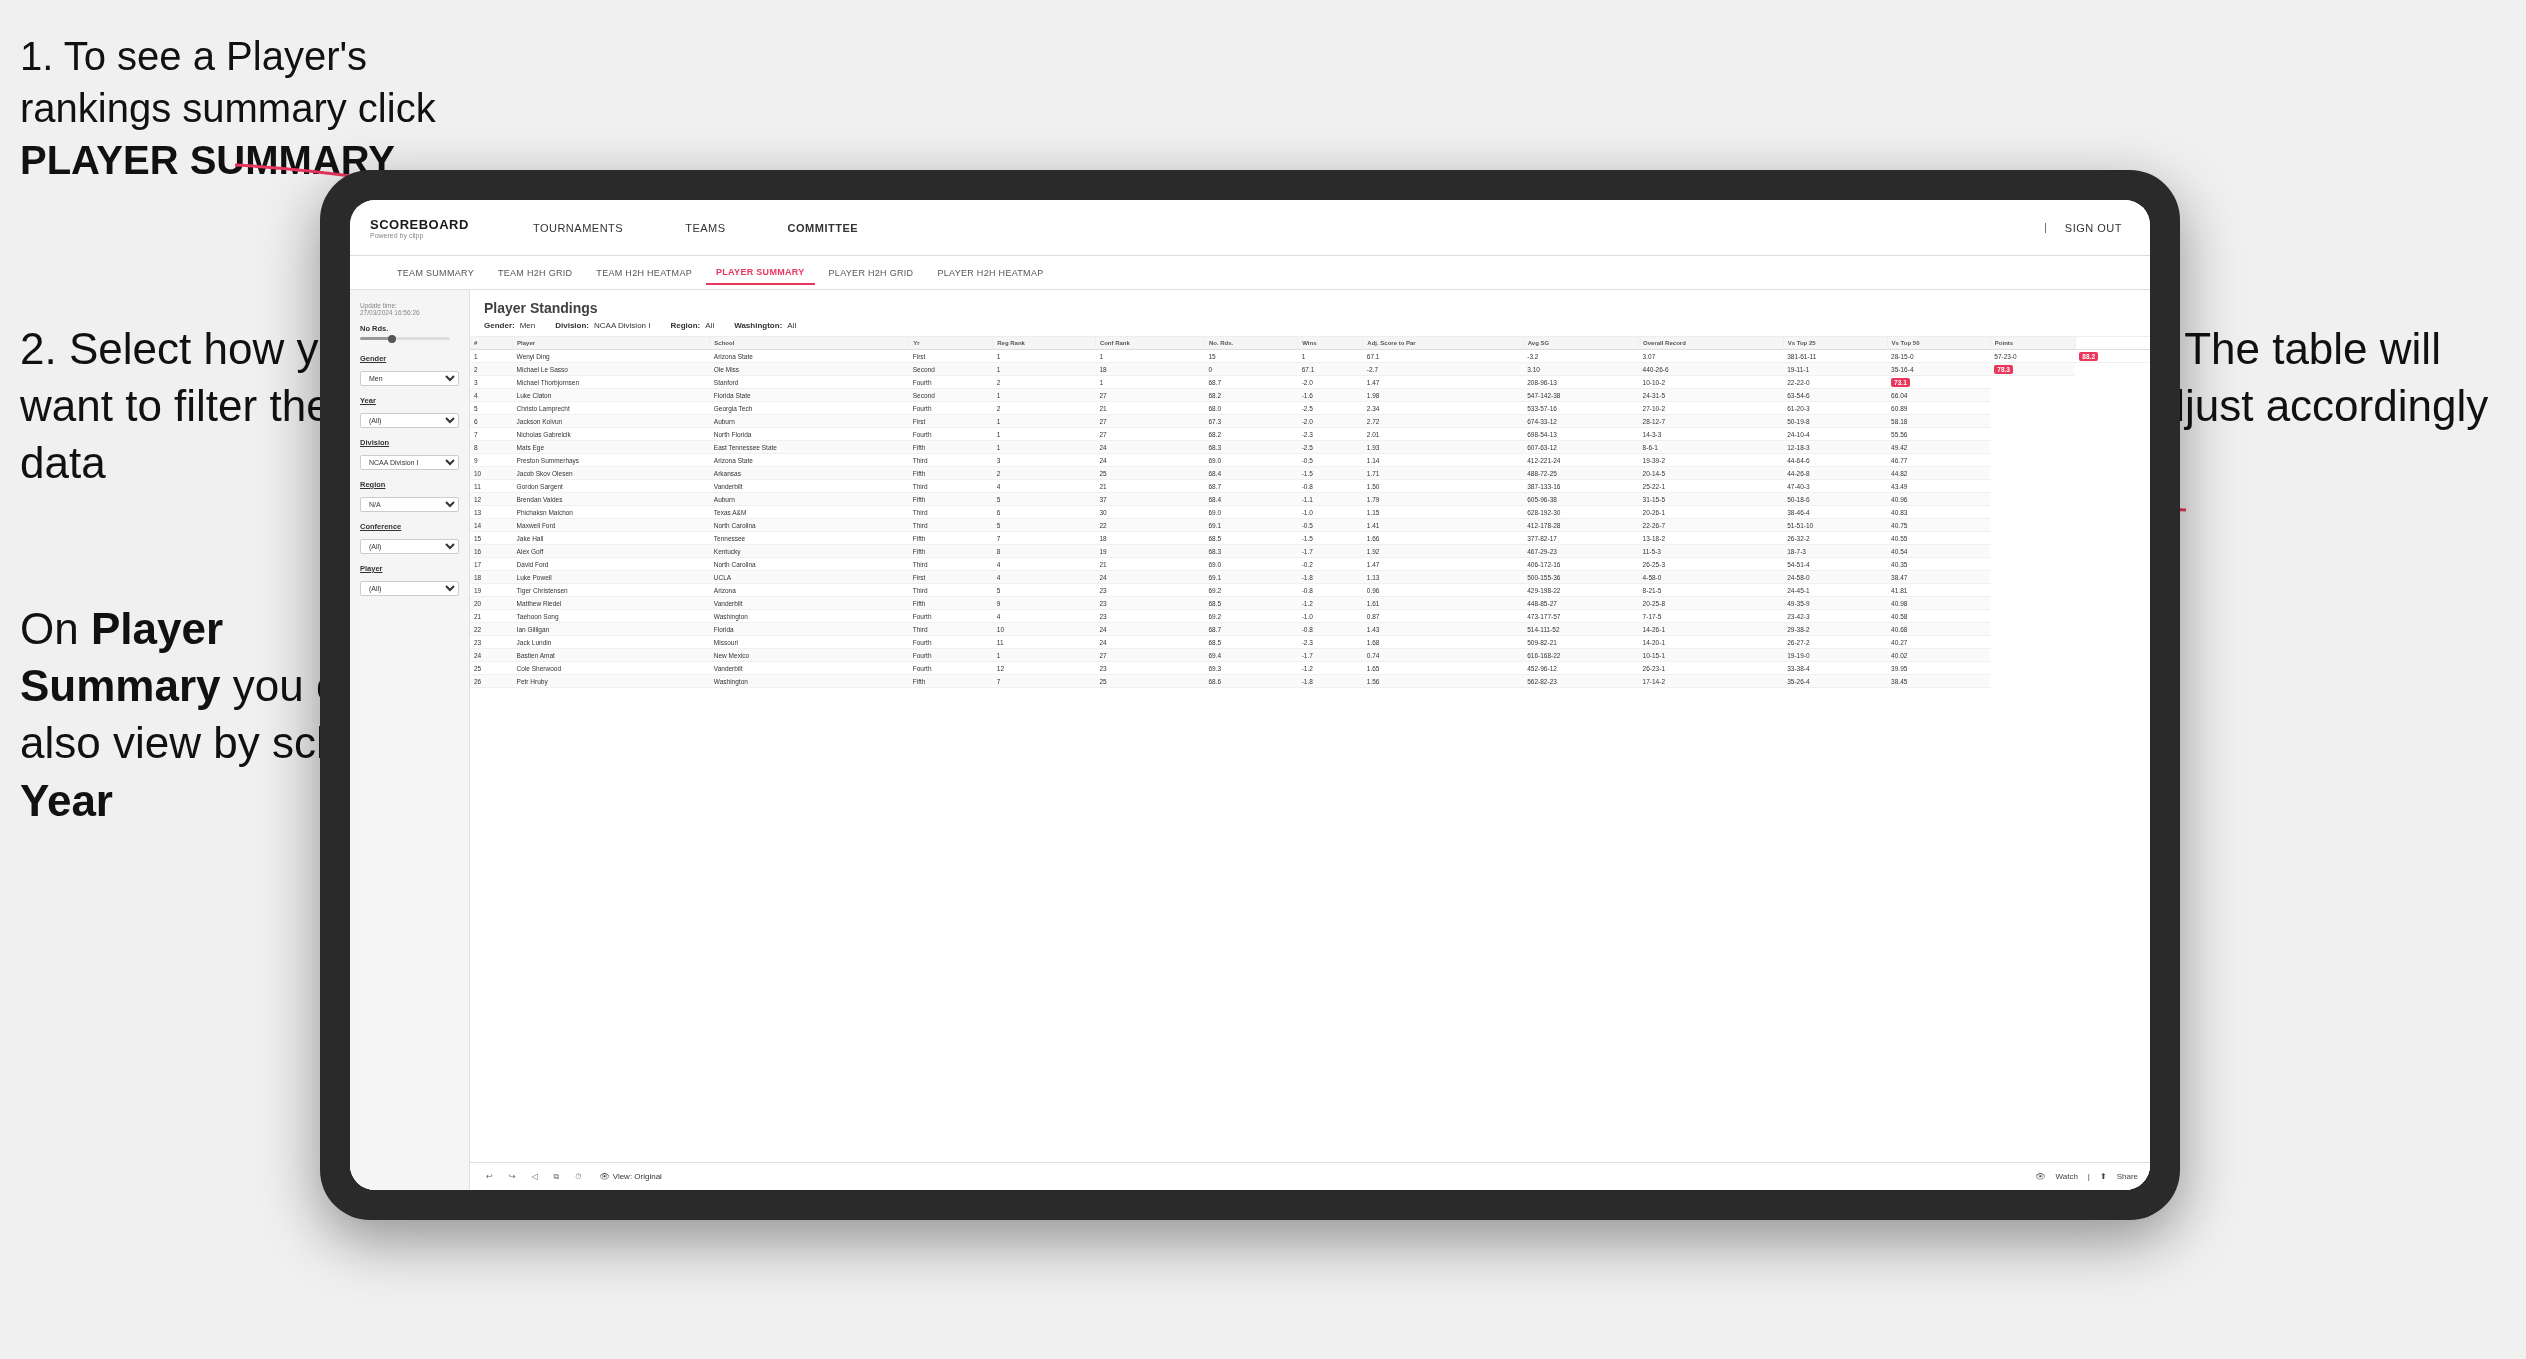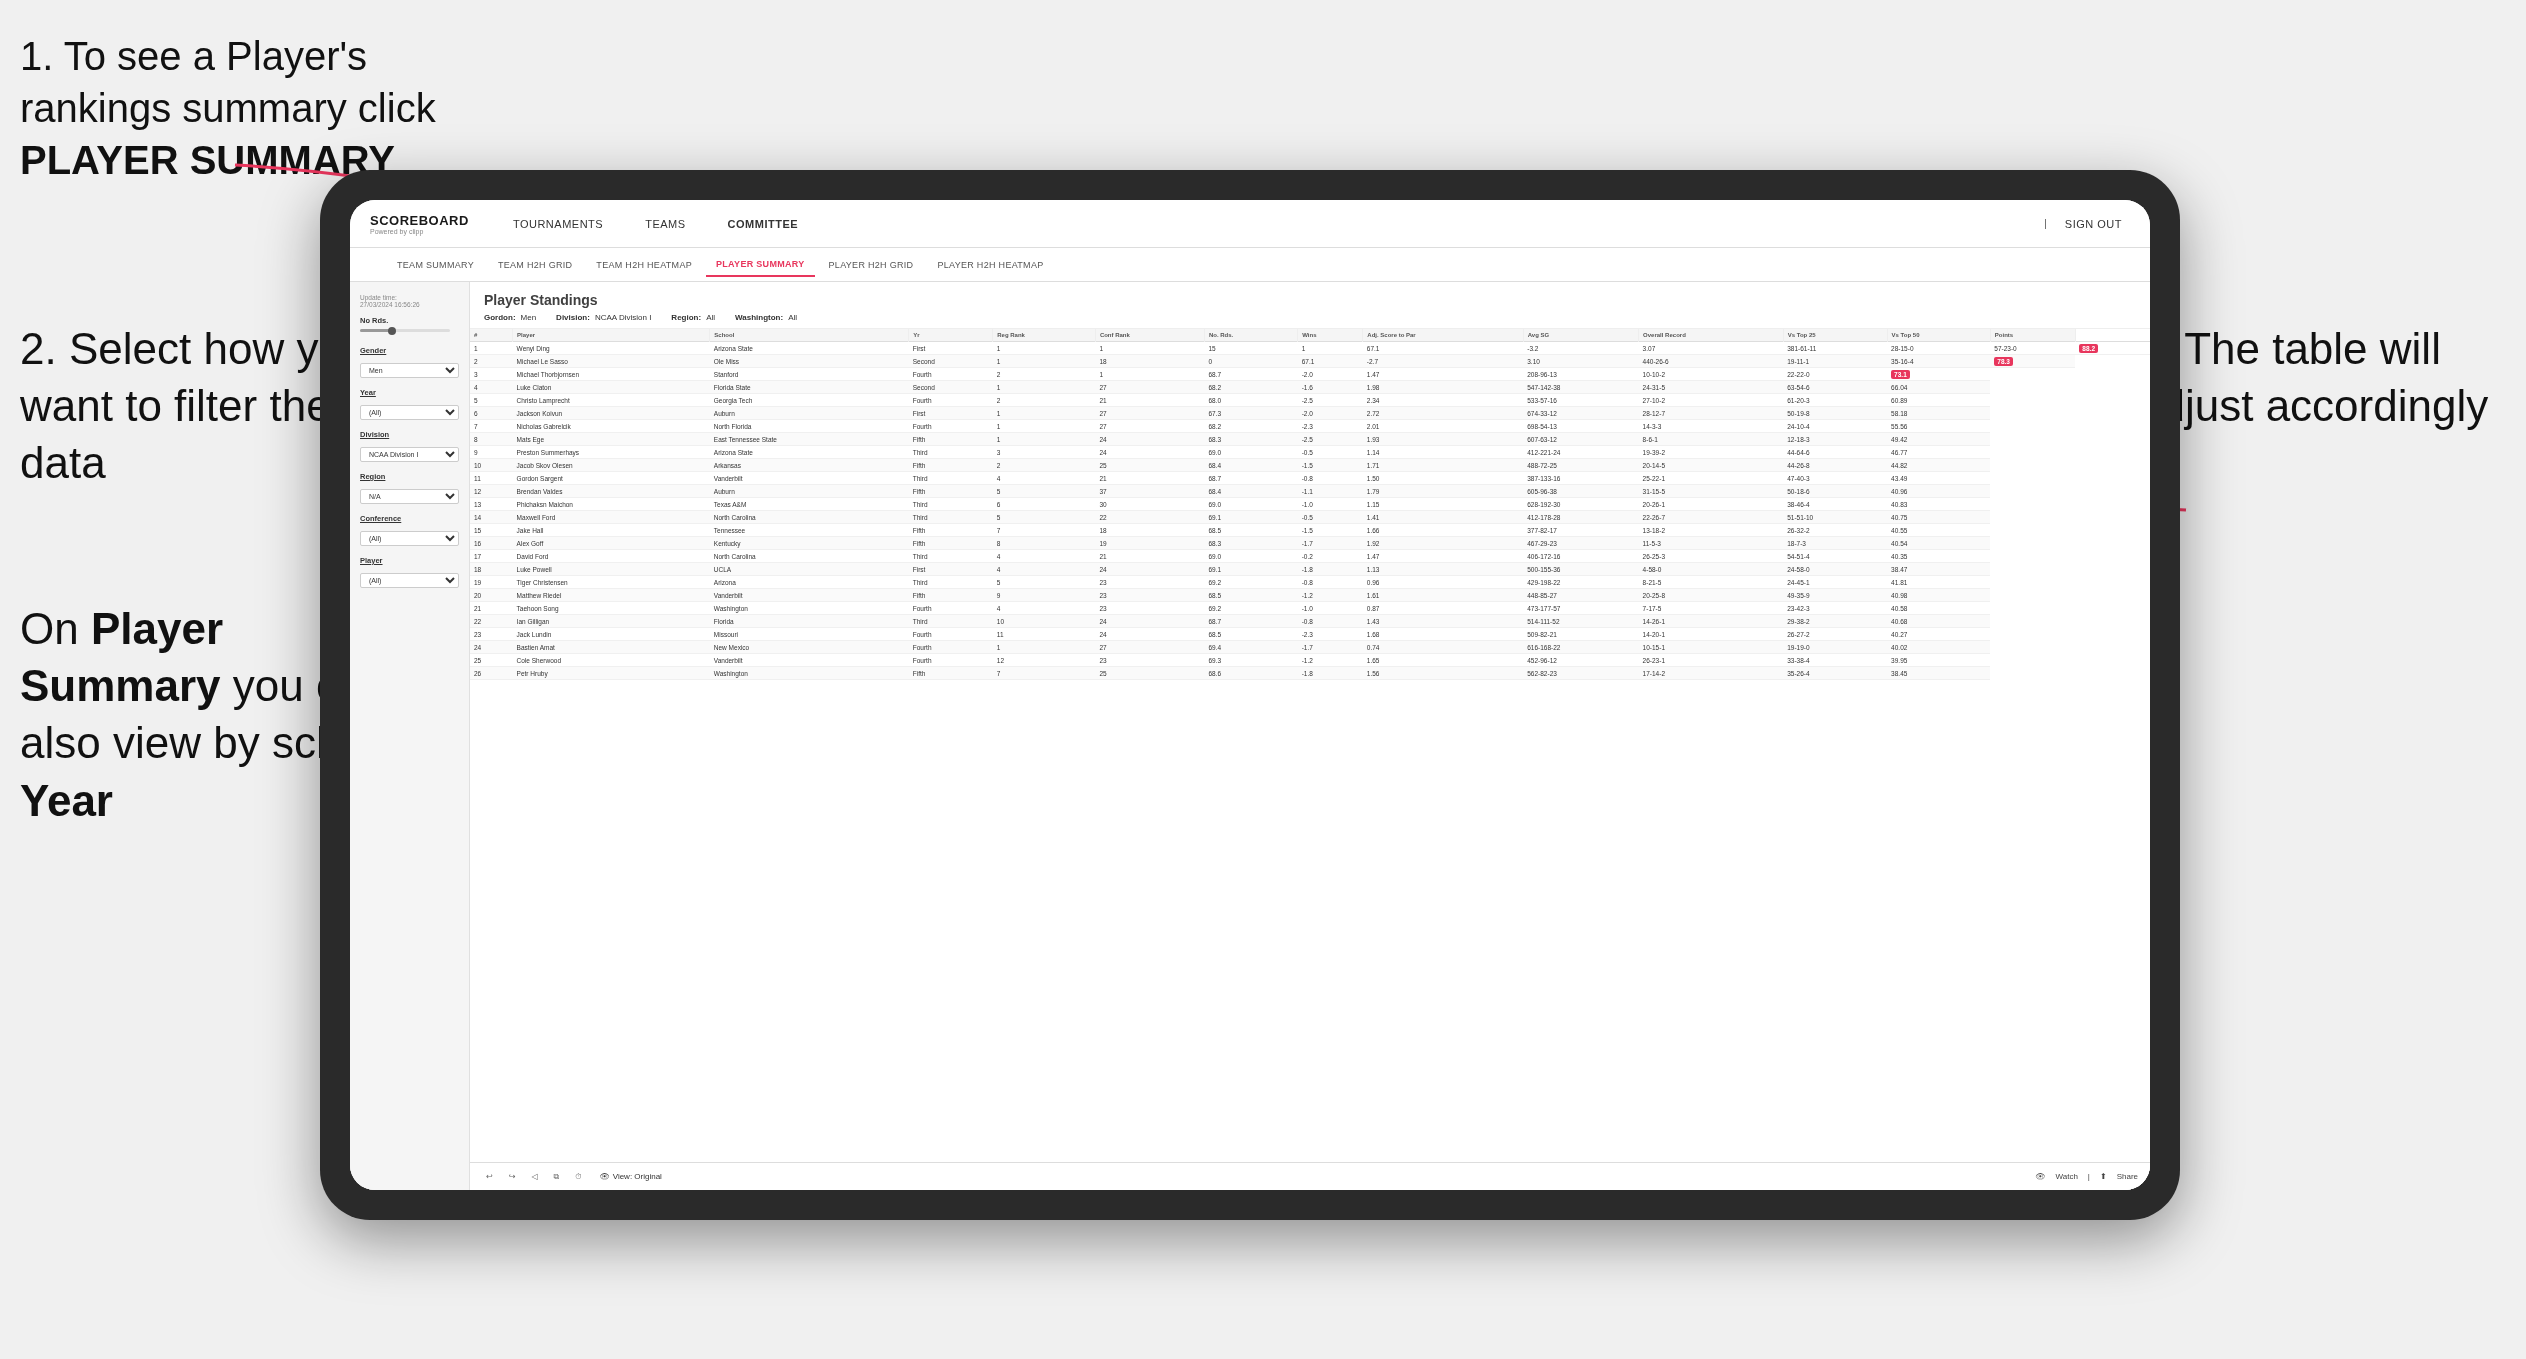--- a/index.html
+++ b/index.html
@@ -80,22 +80,22 @@
       flex-direction: column;
     }
 
     
     .nav-bar {
       background: #fff;
       border-bottom: 1px solid #ddd;
       display: flex;
       align-items: center;
       padding: 8px 20px;
-      gap: 26px;
-      height: 48px;
+      gap: 46px;
+      height: 56px;
     }
 
     .scoreboard-logo {
       display: flex;
       flex-direction: column;
       margin-right: 10px;
     }
     .logo-title {
       font-size: 13px;
       font-weight: 800;
@@ -480,21 +480,21 @@
           <div class="sidebar-label">Player</div>
           <select class="sidebar-select"><option>(All)</option></select>
         </div>
       </div>
 
       <div class="table-area">
         <div class="table-header-section">
           <div class="table-title">Player Standings</div>
           <div class="filter-row">
             <div class="filter-item">
-              <span class="filter-label">Gordon:</span>
+              <span class="filter-label">Gender:</span>
               <span class="filter-value">Men</span>
             </div>
             <div class="filter-item">
               <span class="filter-label">Division:</span>
               <span class="filter-value">NCAA Division I</span>
             </div>
             <div class="filter-item">
               <span class="filter-label">Region:</span>
               <span class="filter-value">All</span>
             </div>

